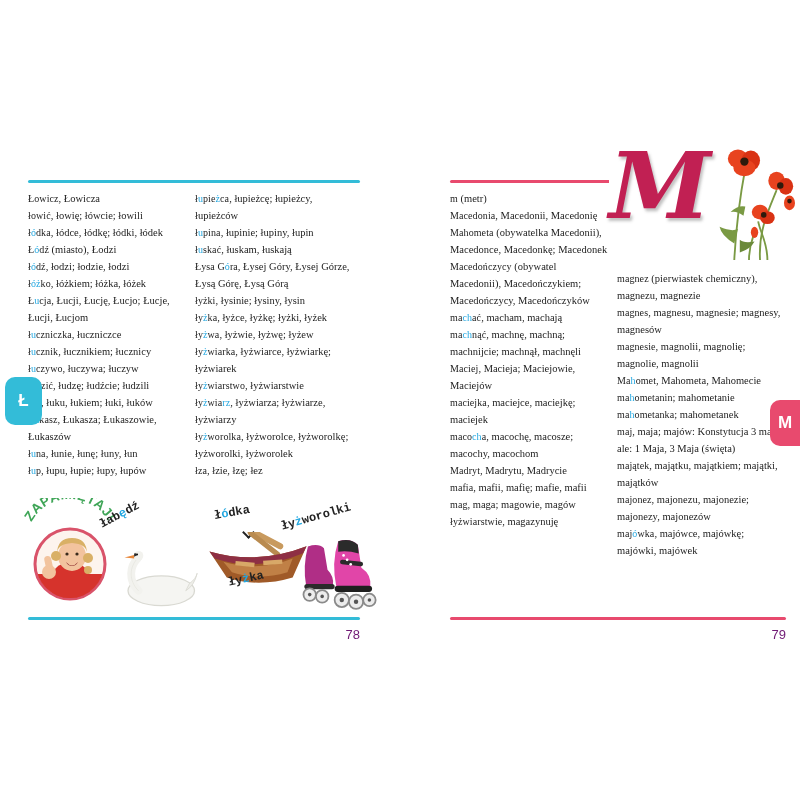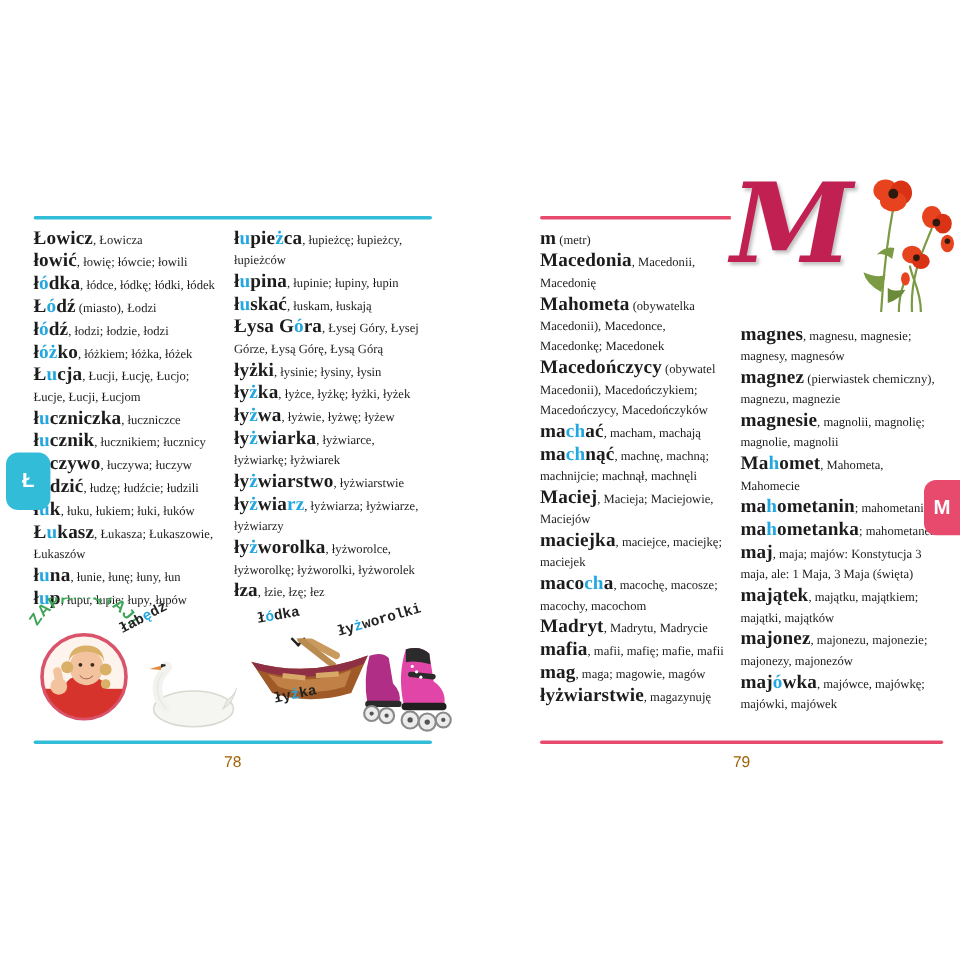--- a/index.html
+++ b/index.html
@@ -12,27 +12,27 @@
     font-family:"Liberation Serif",serif;color:var(--text);overflow:hidden;
   }
   
   .page{position:absolute;top:180px;}
   .page-left{left:28px;width:332px;}
   .page-right{left:450px;width:336px;}
   .topline{height:3px;width:100%;border-radius:2px;}
   .topline.cyan{background:var(--cyan);}
   .topline.pink{background:var(--pink);}
   .botline{position:absolute;top:437px;left:0;height:3px;width:100%;border-radius:2px;}
-  .pagenum{position:absolute;top:447px;left:0;width:100%;text-align:center;
-    font:13px "Liberation Sans",sans-serif;color:#a16207;}
+  .pagenum{position:absolute;top:447px;left:0;width:100%;text-align:right;
+    font:13px "Liberation Sans",sans-serif;color:#701a75;}
   .cols{display:flex;gap:9px;margin-top:7px;}
   .col{width:158px;}
   .col-wide{width:168px;position:relative;}
   .entry{font-size:10.5px;line-height:17px;text-align:left;}
-  .entry b{font-size:16px;font-weight:bold;letter-spacing:.1px;}
+  .entry b{font-size:10px;font-weight:normal;letter-spacing:.1px;}
   .hl{color:var(--blue);}
   
   .tab{position:absolute;display:flex;align-items:center;justify-content:center;
     color:#fff;font:bold 17px "Liberation Sans",sans-serif;}
   .tab-l{left:5px;top:377px;width:37px;height:48px;border-radius:10px;background:var(--cyan);}
   .tab-m{left:770px;top:400px;width:30px;height:46px;border-radius:10px 0 0 10px;background:var(--pink);}
   
   .deco{position:absolute;top:-48px;left:-8px;width:182px;height:124px;background:#fff;}
   .bigM{position:absolute;left:0;top:-2px;
     font-family:"DejaVu Serif",serif;font-style:italic;font-weight:bold;
@@ -233,22 +233,22 @@
             <circle cx="66" cy="79" r="3" fill="#2e1a0c"></circle>
           </g>
           <ellipse cx="56" cy="98" rx="4" ry="6" fill="#e8431f"></ellipse>
           <g>
             <ellipse cx="94" cy="66" rx="6" ry="8" fill="#e8431f"></ellipse>
             <circle cx="94" cy="64" r="2.5" fill="#2e1a0c"></circle>
           </g>
         </svg>
       </div>
       <div class="entries-offset">
+          <div class="entry"><b class="head">magnez</b> (pierwiastek chemiczny), magnezu, magnezie</div>
           <div class="entry"><b class="head">magnes</b>, magnesu, magnesie; magnesy, magnesów</div>
-          <div class="entry"><b class="head">magnez</b> (pierwiastek chemiczny), magnezu, magnezie</div>
           <div class="entry"><b class="head">magnesie</b>, magnolii, magnolię; magnolie, magnolii</div>
           <div class="entry"><b class="head">Ma<span class="hl">h</span>omet</b>, Mahometa, Mahomecie</div>
           <div class="entry"><b class="head">ma<span class="hl">h</span>ometanin</b>; mahometanie</div>
           <div class="entry"><b class="head">ma<span class="hl">h</span>ometanka</b>; mahometanek</div>
           <div class="entry"><b class="head">maj</b>, maja; majów: Konstytucja 3 maja, ale: 1 Maja, 3 Maja (święta)</div>
           <div class="entry"><b class="head">majątek</b>, majątku, majątkiem; majątki, majątków</div>
           <div class="entry"><b class="head">majonez</b>, majonezu, majonezie; majonezy, majonezów</div>
           <div class="entry"><b class="head">maj<span class="hl">ó</span>wka</b>, majówce, majówkę; majówki, majówek</div>
         </div>
     </div>

